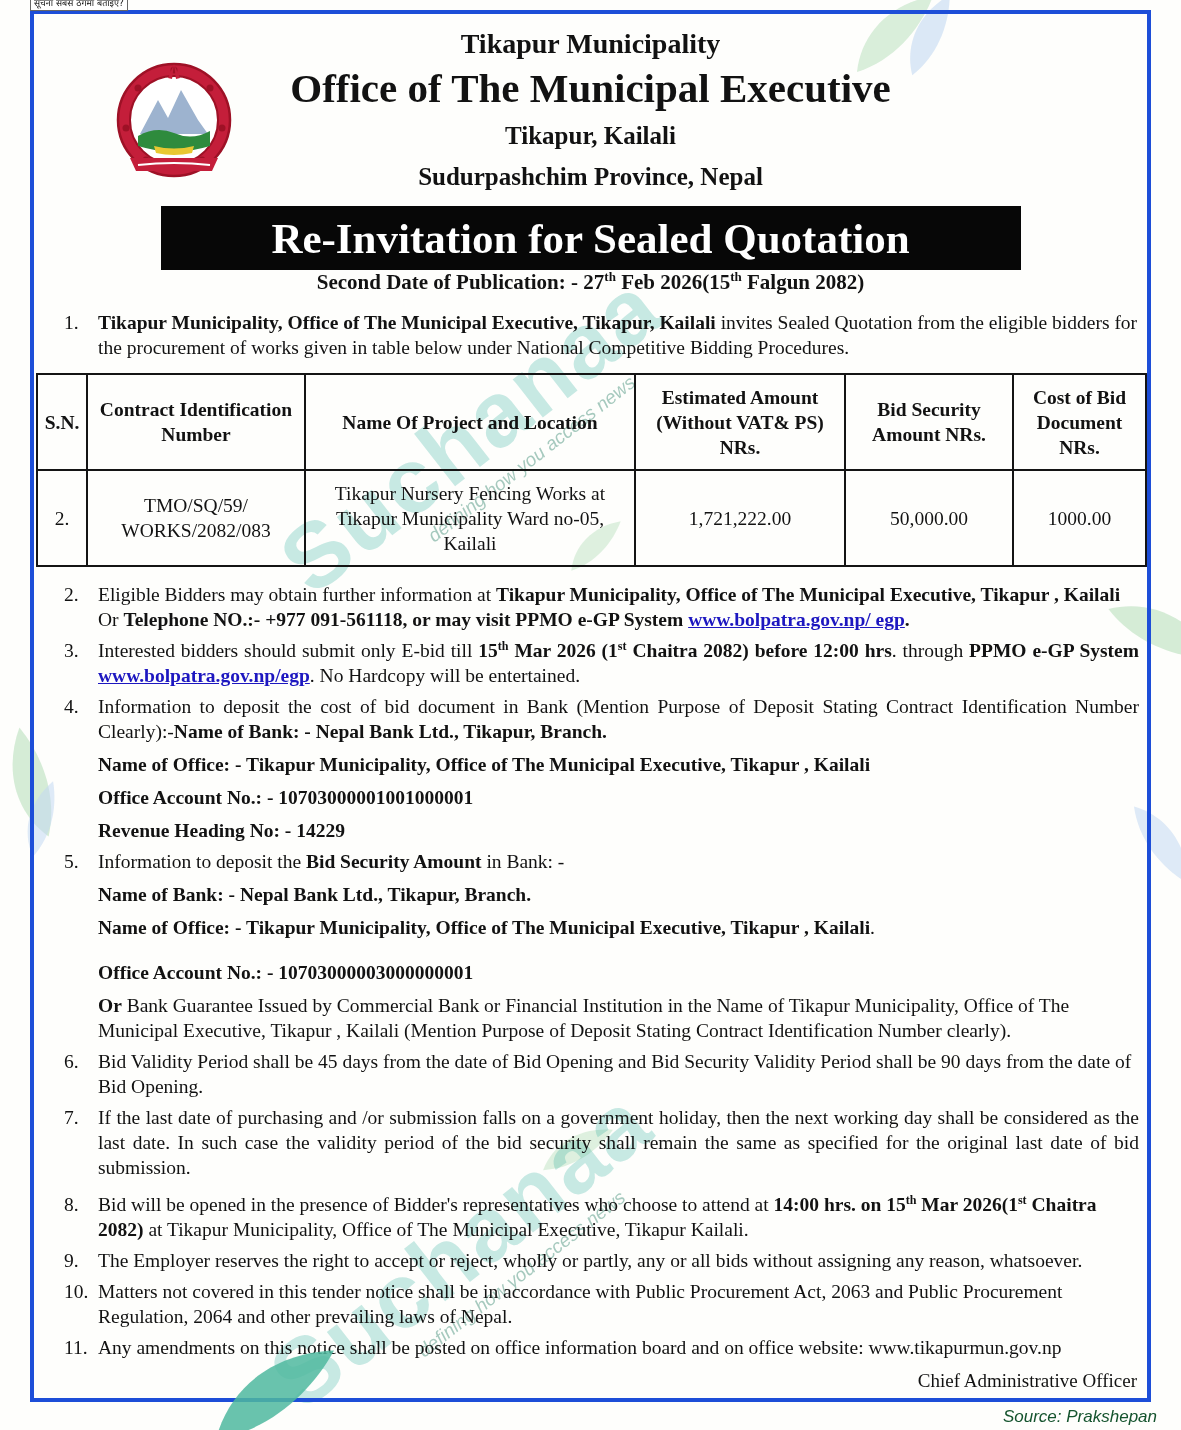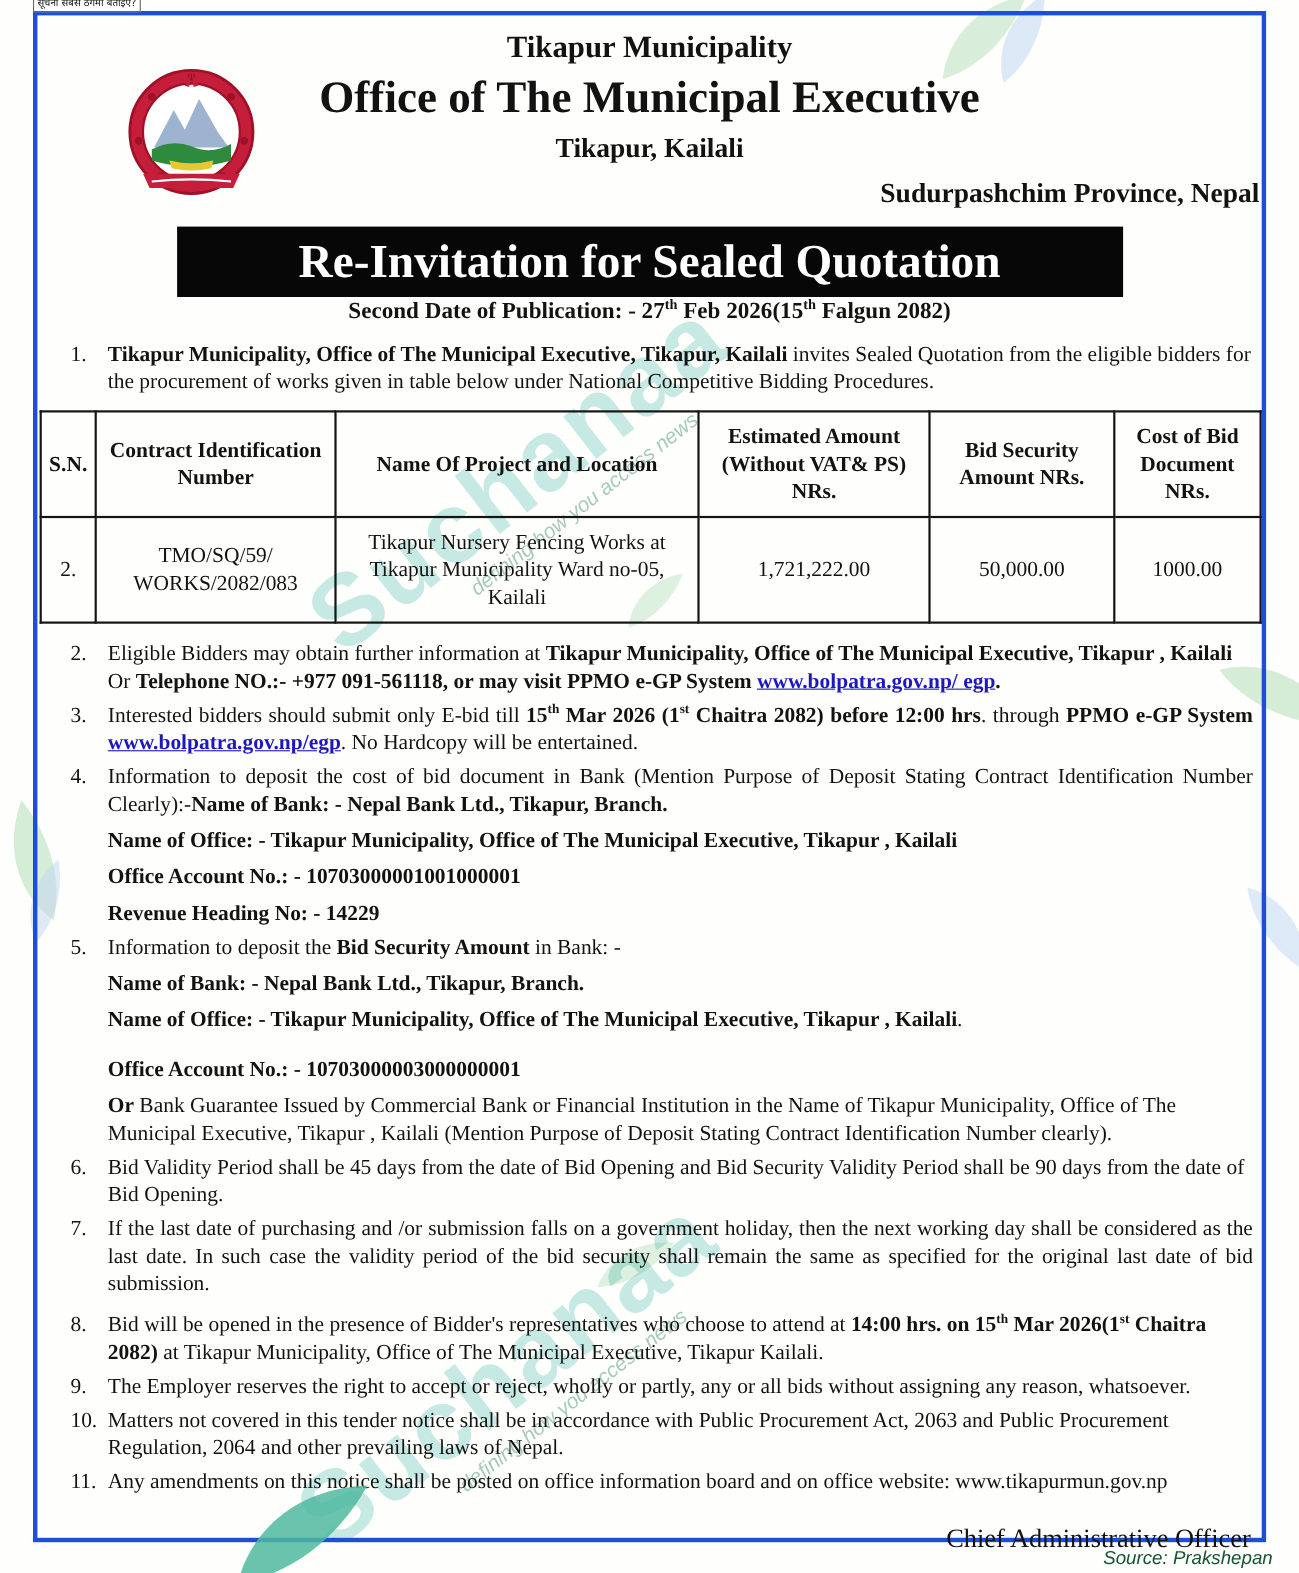--- a/index.html
+++ b/index.html
@@ -21,21 +21,21 @@
   }
   
   .doc{
     position:absolute; left:30px; top:10px; width:1121px; height:1392px;
     border:4px solid #1d4ed8; box-sizing:border-box; padding:8px 2px 0 2px; z-index:2;
   }
   .logo{position:absolute; left:80px; top:44px;}
   .h-muni{text-align:center; font-size:28px; font-weight:bold; margin-top:6px;}
   .h-office{text-align:center; font-size:41px; font-weight:bold; margin-top:4px;}
   .h-loc{text-align:center; font-size:25px; font-weight:bold; margin-top:10px;}
-  .h-prov{text-align:right; font-size:25px; font-weight:bold; margin-top:13px;}
+  .h-prov{text-align:center; font-size:25px; font-weight:bold; margin-top:13px;}
   .banner{
     margin:15px auto 0; width:860px; height:64px; line-height:66px;
     background:var(--banner-bg); color:var(--banner-fg);
     font-size:43px; font-weight:bold; text-align:center;
   }
   .pub{text-align:center; font-size:21px; font-weight:bold;}
   .list{margin-top:15px;}
   .item{display:flex; margin-top:6px; font-size:19.5px; line-height:25px;}
   .item.space{margin-top:12px;}
   .item .num{flex:none; width:34px; margin-left:28px;}
@@ -46,21 +46,21 @@
   sup{font-size:62%; line-height:0;}
   .b{font-weight:bold;}
   .lnk{color:var(--link); text-decoration:underline; cursor:pointer;}
   table.tender{border-collapse:collapse; width:1109px; margin:13px auto 0; table-layout:fixed;}
   table.tender th, table.tender td{
     border:2px solid #141414; text-align:center; vertical-align:middle;
     font-size:19.5px; line-height:25px; padding:5px 6px; white-space:pre-line;
   }
   table.tender th{font-weight:bold; height:84px;}
   table.tender td{height:84px;}
-  .signature{text-align:right; margin-top:26px; padding-right:8px; font-size:24px;}
+  .signature{text-align:right; margin-top:10px; padding-right:8px; font-size:19px;}
   .source-note{
     position:absolute; right:24px; bottom:3px; font-size:17px; font-style:italic;
     font-family:"Liberation Sans", sans-serif; color:#14532d; z-index:4;
   }
 </style>
 </head>
 <body>
 
 <div class="sheet">
 

